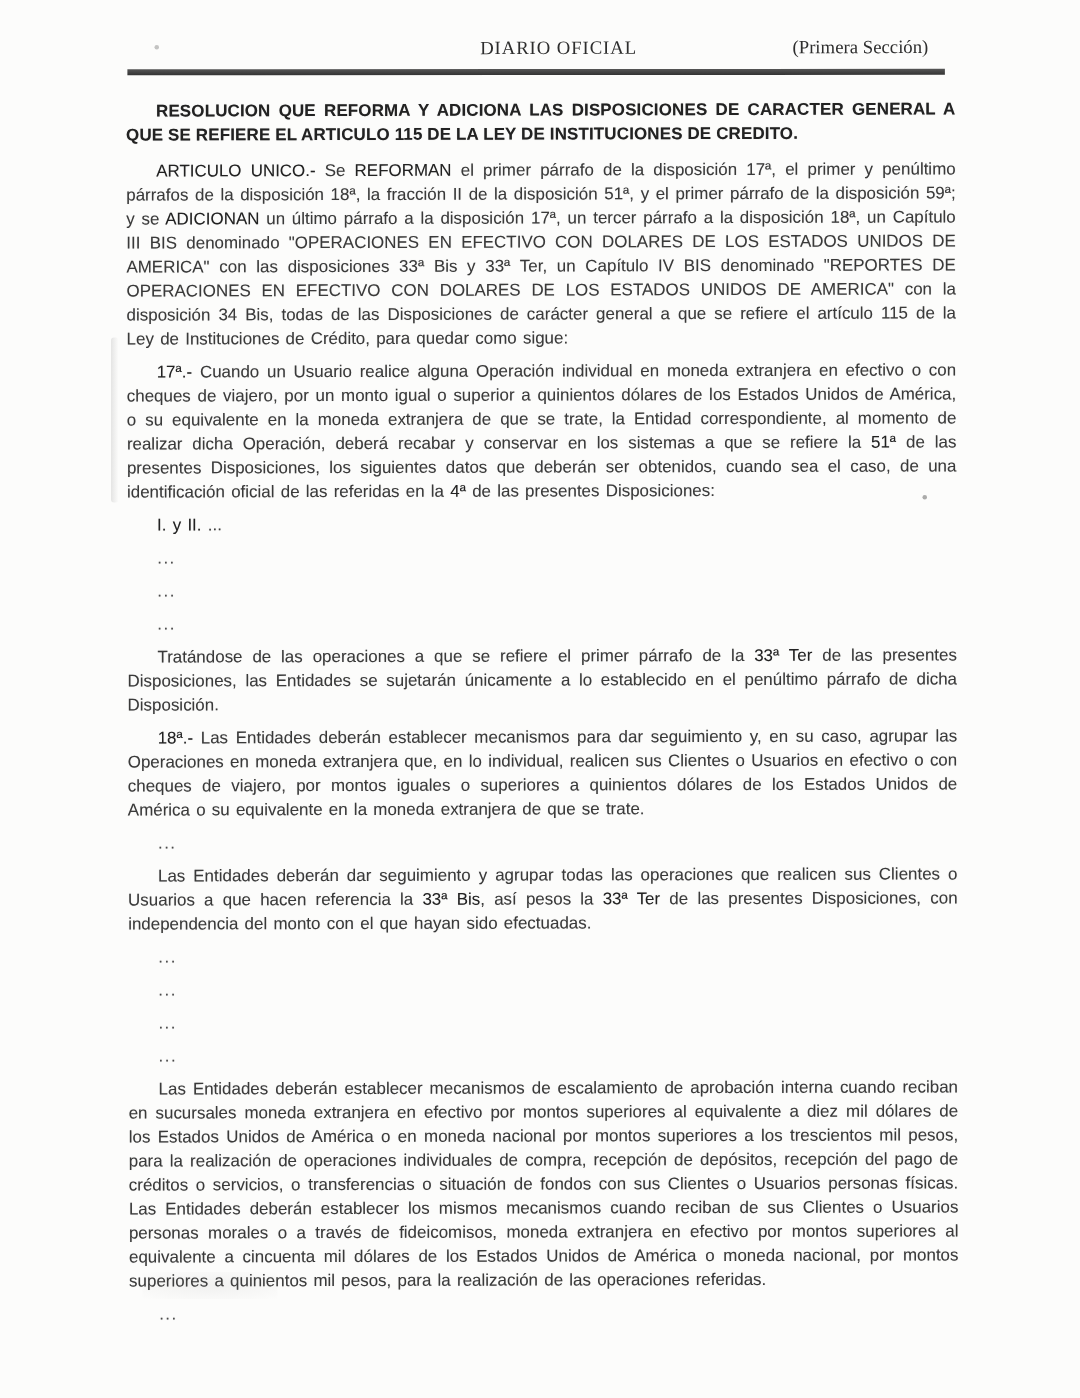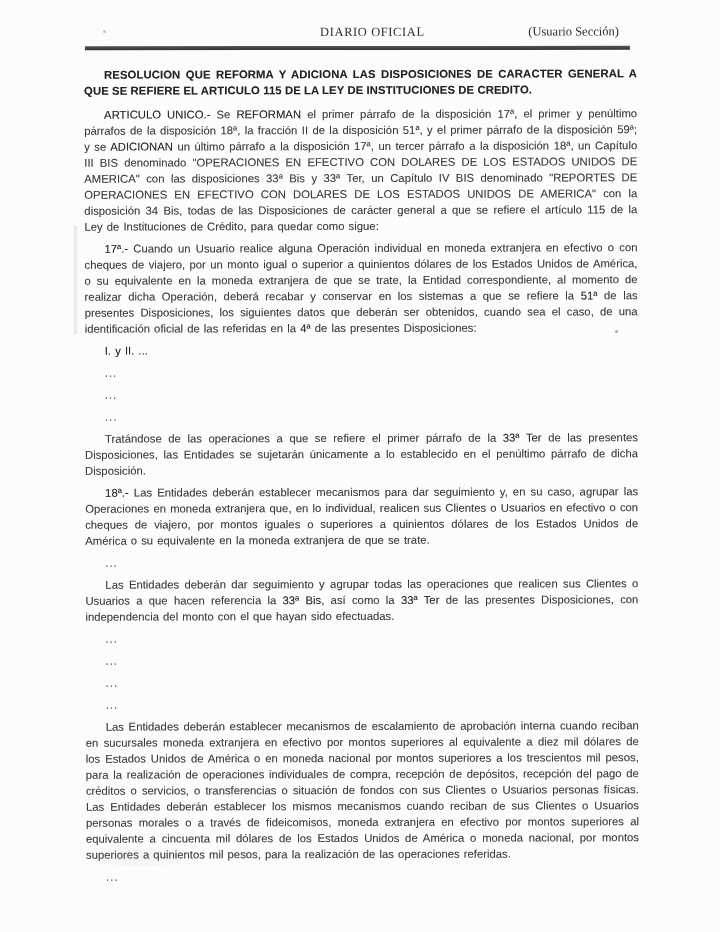--- a/index.html
+++ b/index.html
@@ -103,37 +103,37 @@
   }
 </style>
 </head>
 <body>
 
 <div class="page">
   <div class="content">
 
     <div class="masthead">
       <span class="h-pub">DIARIO OFICIAL</span>
-      <span class="h-sec">(Usuario Sección)</span>
+      <span class="h-sec">(Primera Sección)</span>
     </div>
     <div class="h-rule"></div>
 
     <p class="doc-title">RESOLUCION QUE REFORMA Y ADICIONA LAS DISPOSICIONES DE CARACTER GENERAL A QUE SE REFIERE EL ARTICULO 115 DE LA LEY DE INSTITUCIONES DE CREDITO.</p>
 
     <div class="doc-body">
         <p class="para"><span class="b">ARTICULO UNICO.- </span><span>Se </span><span class="b">REFORMAN</span><span> el primer párrafo de la disposición 17ª, el primer y penúltimo párrafos de la disposición 18ª, la fracción II de la disposición 51ª, y el primer párrafo de la disposición 59ª; y se </span><span class="b">ADICIONAN</span><span> un último párrafo a la disposición 17ª, un tercer párrafo a la disposición 18ª, un Capítulo III BIS denominado "OPERACIONES EN EFECTIVO CON DOLARES DE LOS ESTADOS UNIDOS DE AMERICA" con las disposiciones 33ª Bis y 33ª Ter, un Capítulo IV BIS denominado "REPORTES DE OPERACIONES EN EFECTIVO CON DOLARES DE LOS ESTADOS UNIDOS DE AMERICA" con la disposición 34 Bis, todas de las Disposiciones de carácter general a que se refiere el artículo 115 de la Ley de Instituciones de Crédito, para quedar como sigue:</span></p>
         <p class="para"><span class="b">17ª.-</span><span> Cuando un Usuario realice alguna Operación individual en moneda extranjera en efectivo o con cheques de viajero, por un monto igual o superior a quinientos dólares de los Estados Unidos de América, o su equivalente en la moneda extranjera de que se trate, la Entidad correspondiente, al momento de realizar dicha Operación, deberá recabar y conservar en los sistemas a que se refiere la </span><span class="b">51ª</span><span> de las presentes Disposiciones, los siguientes datos que deberán ser obtenidos, cuando sea el caso, de una identificación oficial de las referidas en la </span><span class="b">4ª</span><span> de las presentes Disposiciones:</span></p>
         <p class="para"><span class="b">I. y II.</span><span> ...</span></p>
         <p class="para ellipsis"><span>...</span></p>
         <p class="para ellipsis"><span>...</span></p>
         <p class="para ellipsis"><span>...</span></p>
         <p class="para"><span>Tratándose de las operaciones a que se refiere el primer párrafo de la </span><span class="b">33ª Ter</span><span> de las presentes Disposiciones, las Entidades se sujetarán únicamente a lo establecido en el penúltimo párrafo de dicha Disposición.</span></p>
         <p class="para"><span class="b">18ª.-</span><span> Las Entidades deberán establecer mecanismos para dar seguimiento y, en su caso, agrupar las Operaciones en moneda extranjera que, en lo individual, realicen sus Clientes o Usuarios en efectivo o con cheques de viajero, por montos iguales o superiores a quinientos dólares de los Estados Unidos de América o su equivalente en la moneda extranjera de que se trate.</span></p>
         <p class="para ellipsis"><span>...</span></p>
-        <p class="para"><span>Las Entidades deberán dar seguimiento y agrupar todas las operaciones que realicen sus Clientes o Usuarios a que hacen referencia la </span><span class="b">33ª Bis</span><span>, así como la </span><span class="b">33ª Ter</span><span> de las presentes Disposiciones, con independencia del monto con el que hayan sido efectuadas.</span></p>
+        <p class="para"><span>Las Entidades deberán dar seguimiento y agrupar todas las operaciones que realicen sus Clientes o Usuarios a que hacen referencia la </span><span class="b">33ª Bis</span><span>, así pesos la </span><span class="b">33ª Ter</span><span> de las presentes Disposiciones, con independencia del monto con el que hayan sido efectuadas.</span></p>
         <p class="para ellipsis"><span>...</span></p>
         <p class="para ellipsis"><span>...</span></p>
         <p class="para ellipsis"><span>...</span></p>
         <p class="para ellipsis"><span>...</span></p>
         <p class="para"><span>Las Entidades deberán establecer mecanismos de escalamiento de aprobación interna cuando reciban en sucursales moneda extranjera en efectivo por montos superiores al equivalente a diez mil dólares de los Estados Unidos de América o en moneda nacional por montos superiores a los trescientos mil pesos, para la realización de operaciones individuales de compra, recepción de depósitos, recepción del pago de créditos o servicios, o transferencias o situación de fondos con sus Clientes o Usuarios personas físicas. Las Entidades deberán establecer los mismos mecanismos cuando reciban de sus Clientes o Usuarios personas morales o a través de fideicomisos, moneda extranjera en efectivo por montos superiores al equivalente a cincuenta mil dólares de los Estados Unidos de América o moneda nacional, por montos superiores a quinientos mil pesos, para la realización de las operaciones referidas.</span></p>
         <p class="para ellipsis"><span>...</span></p>
       </div>
 
   </div>
 

